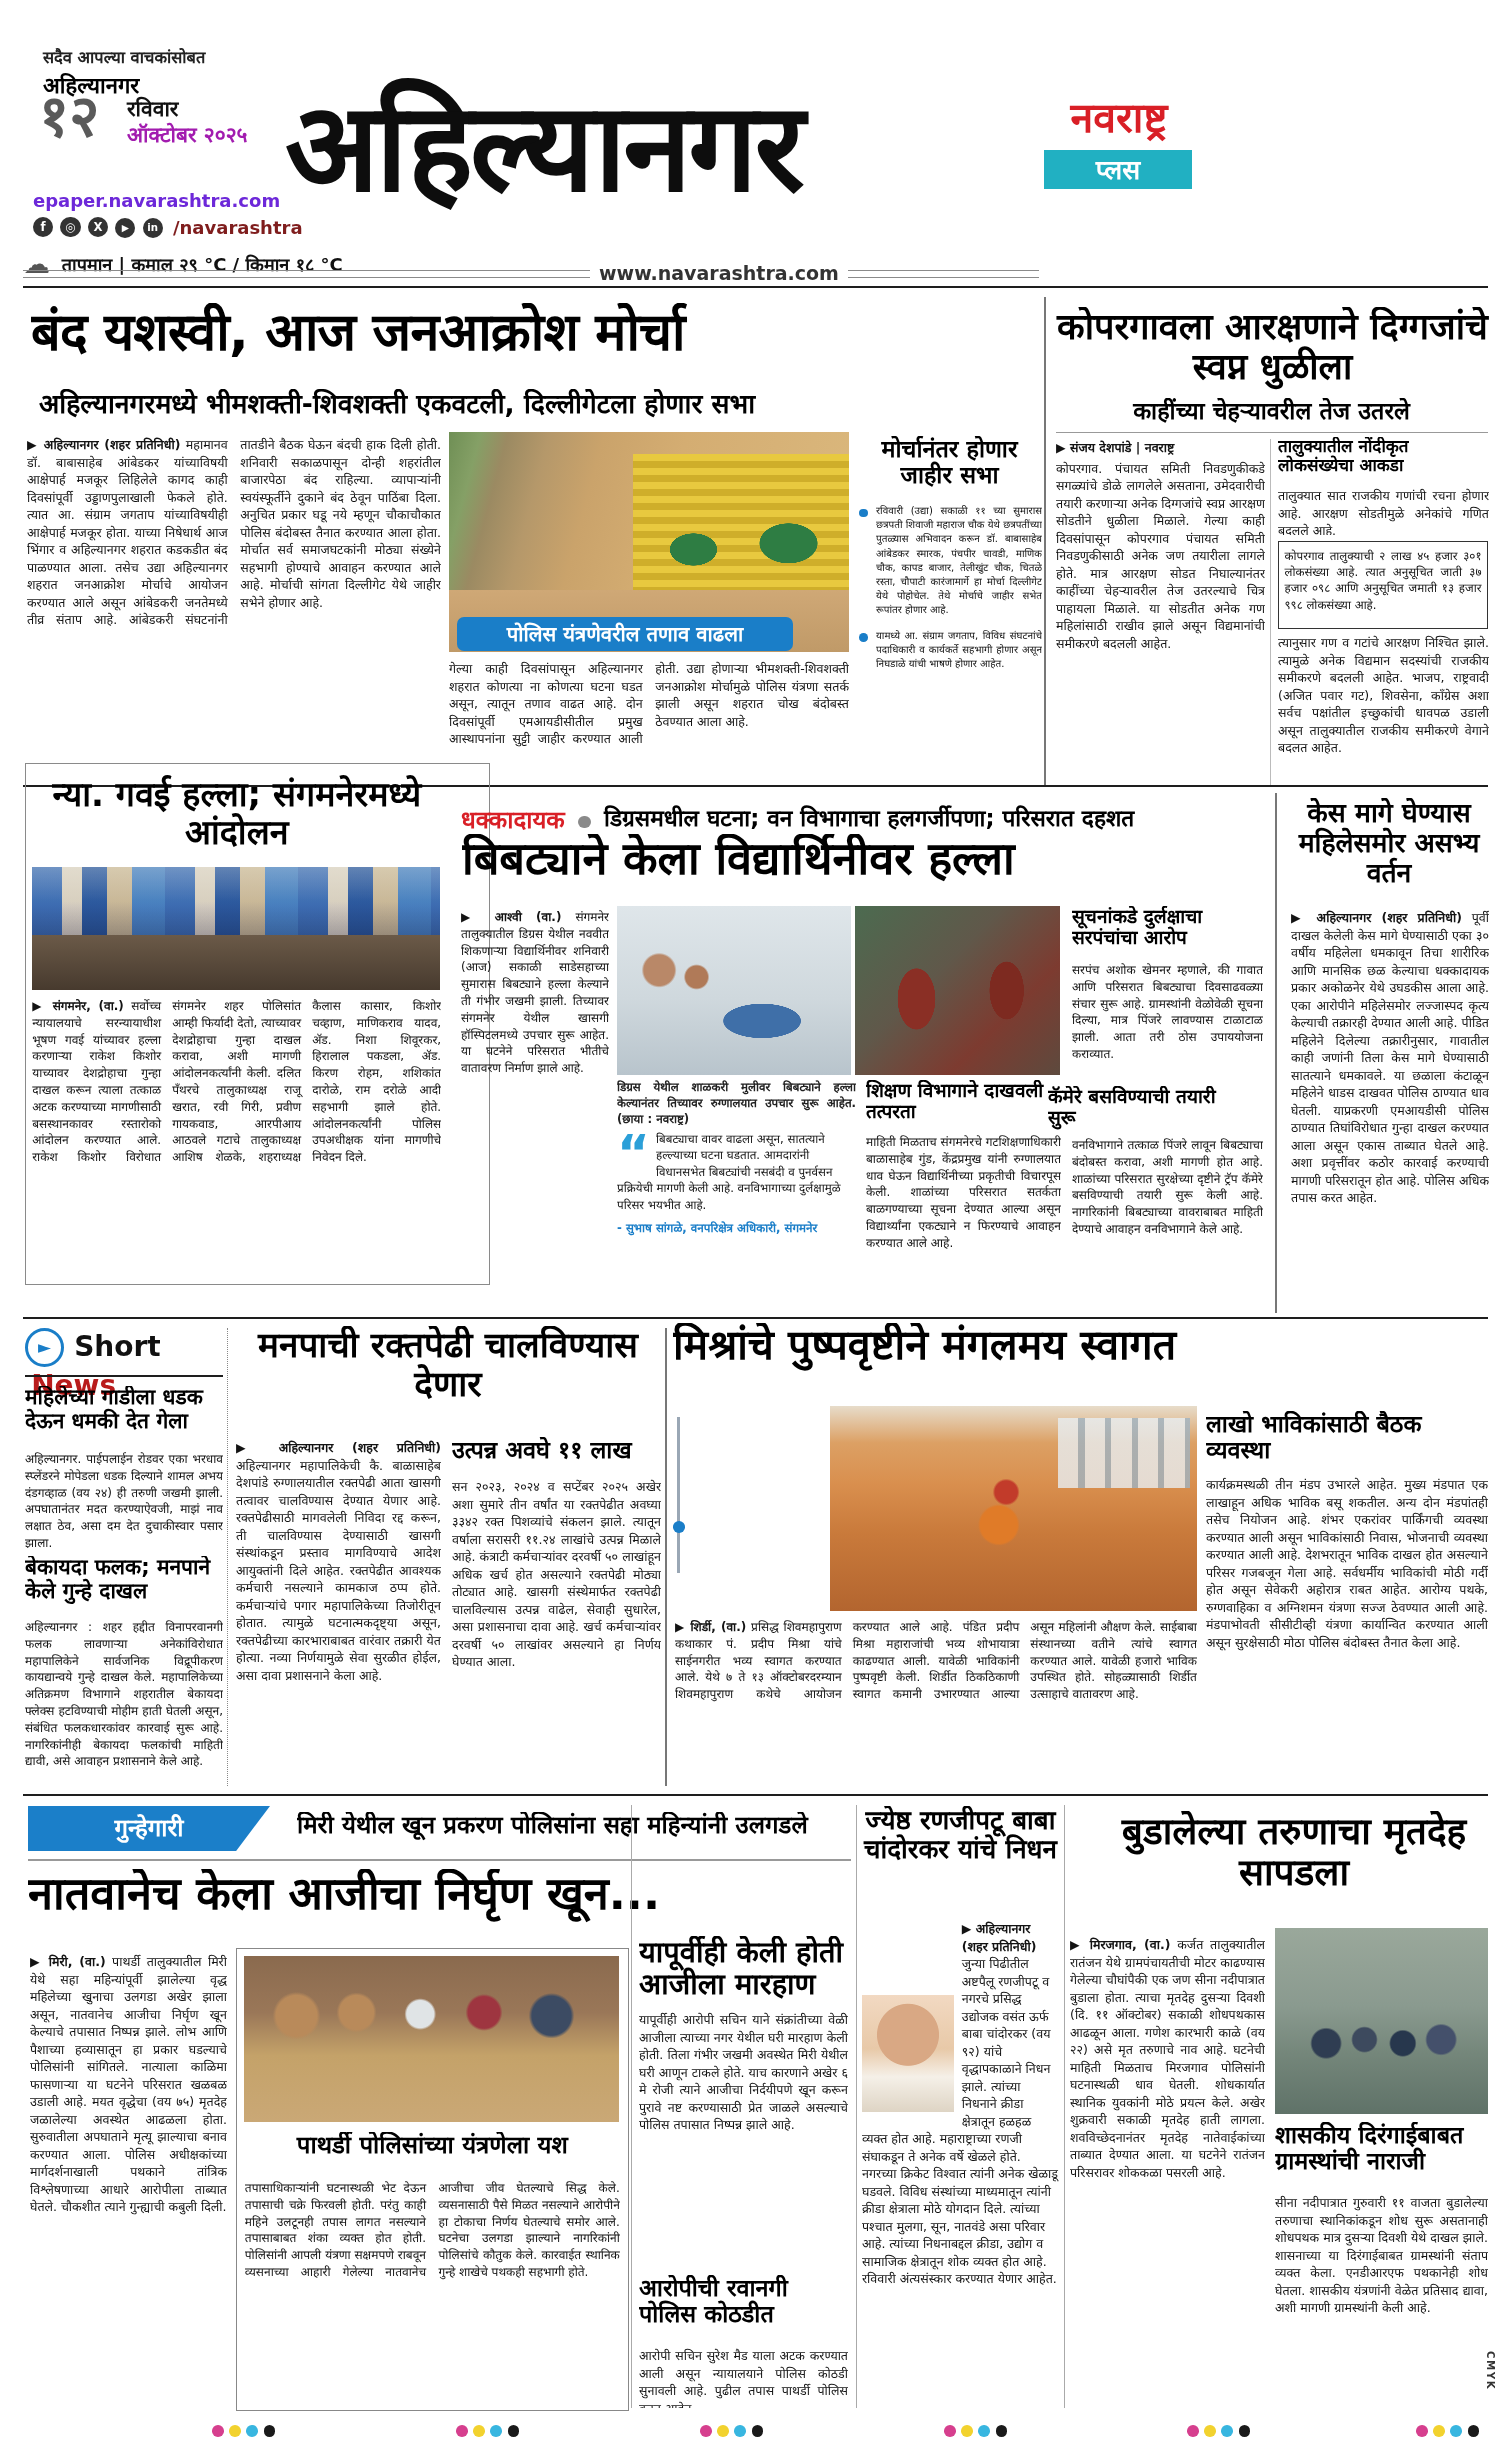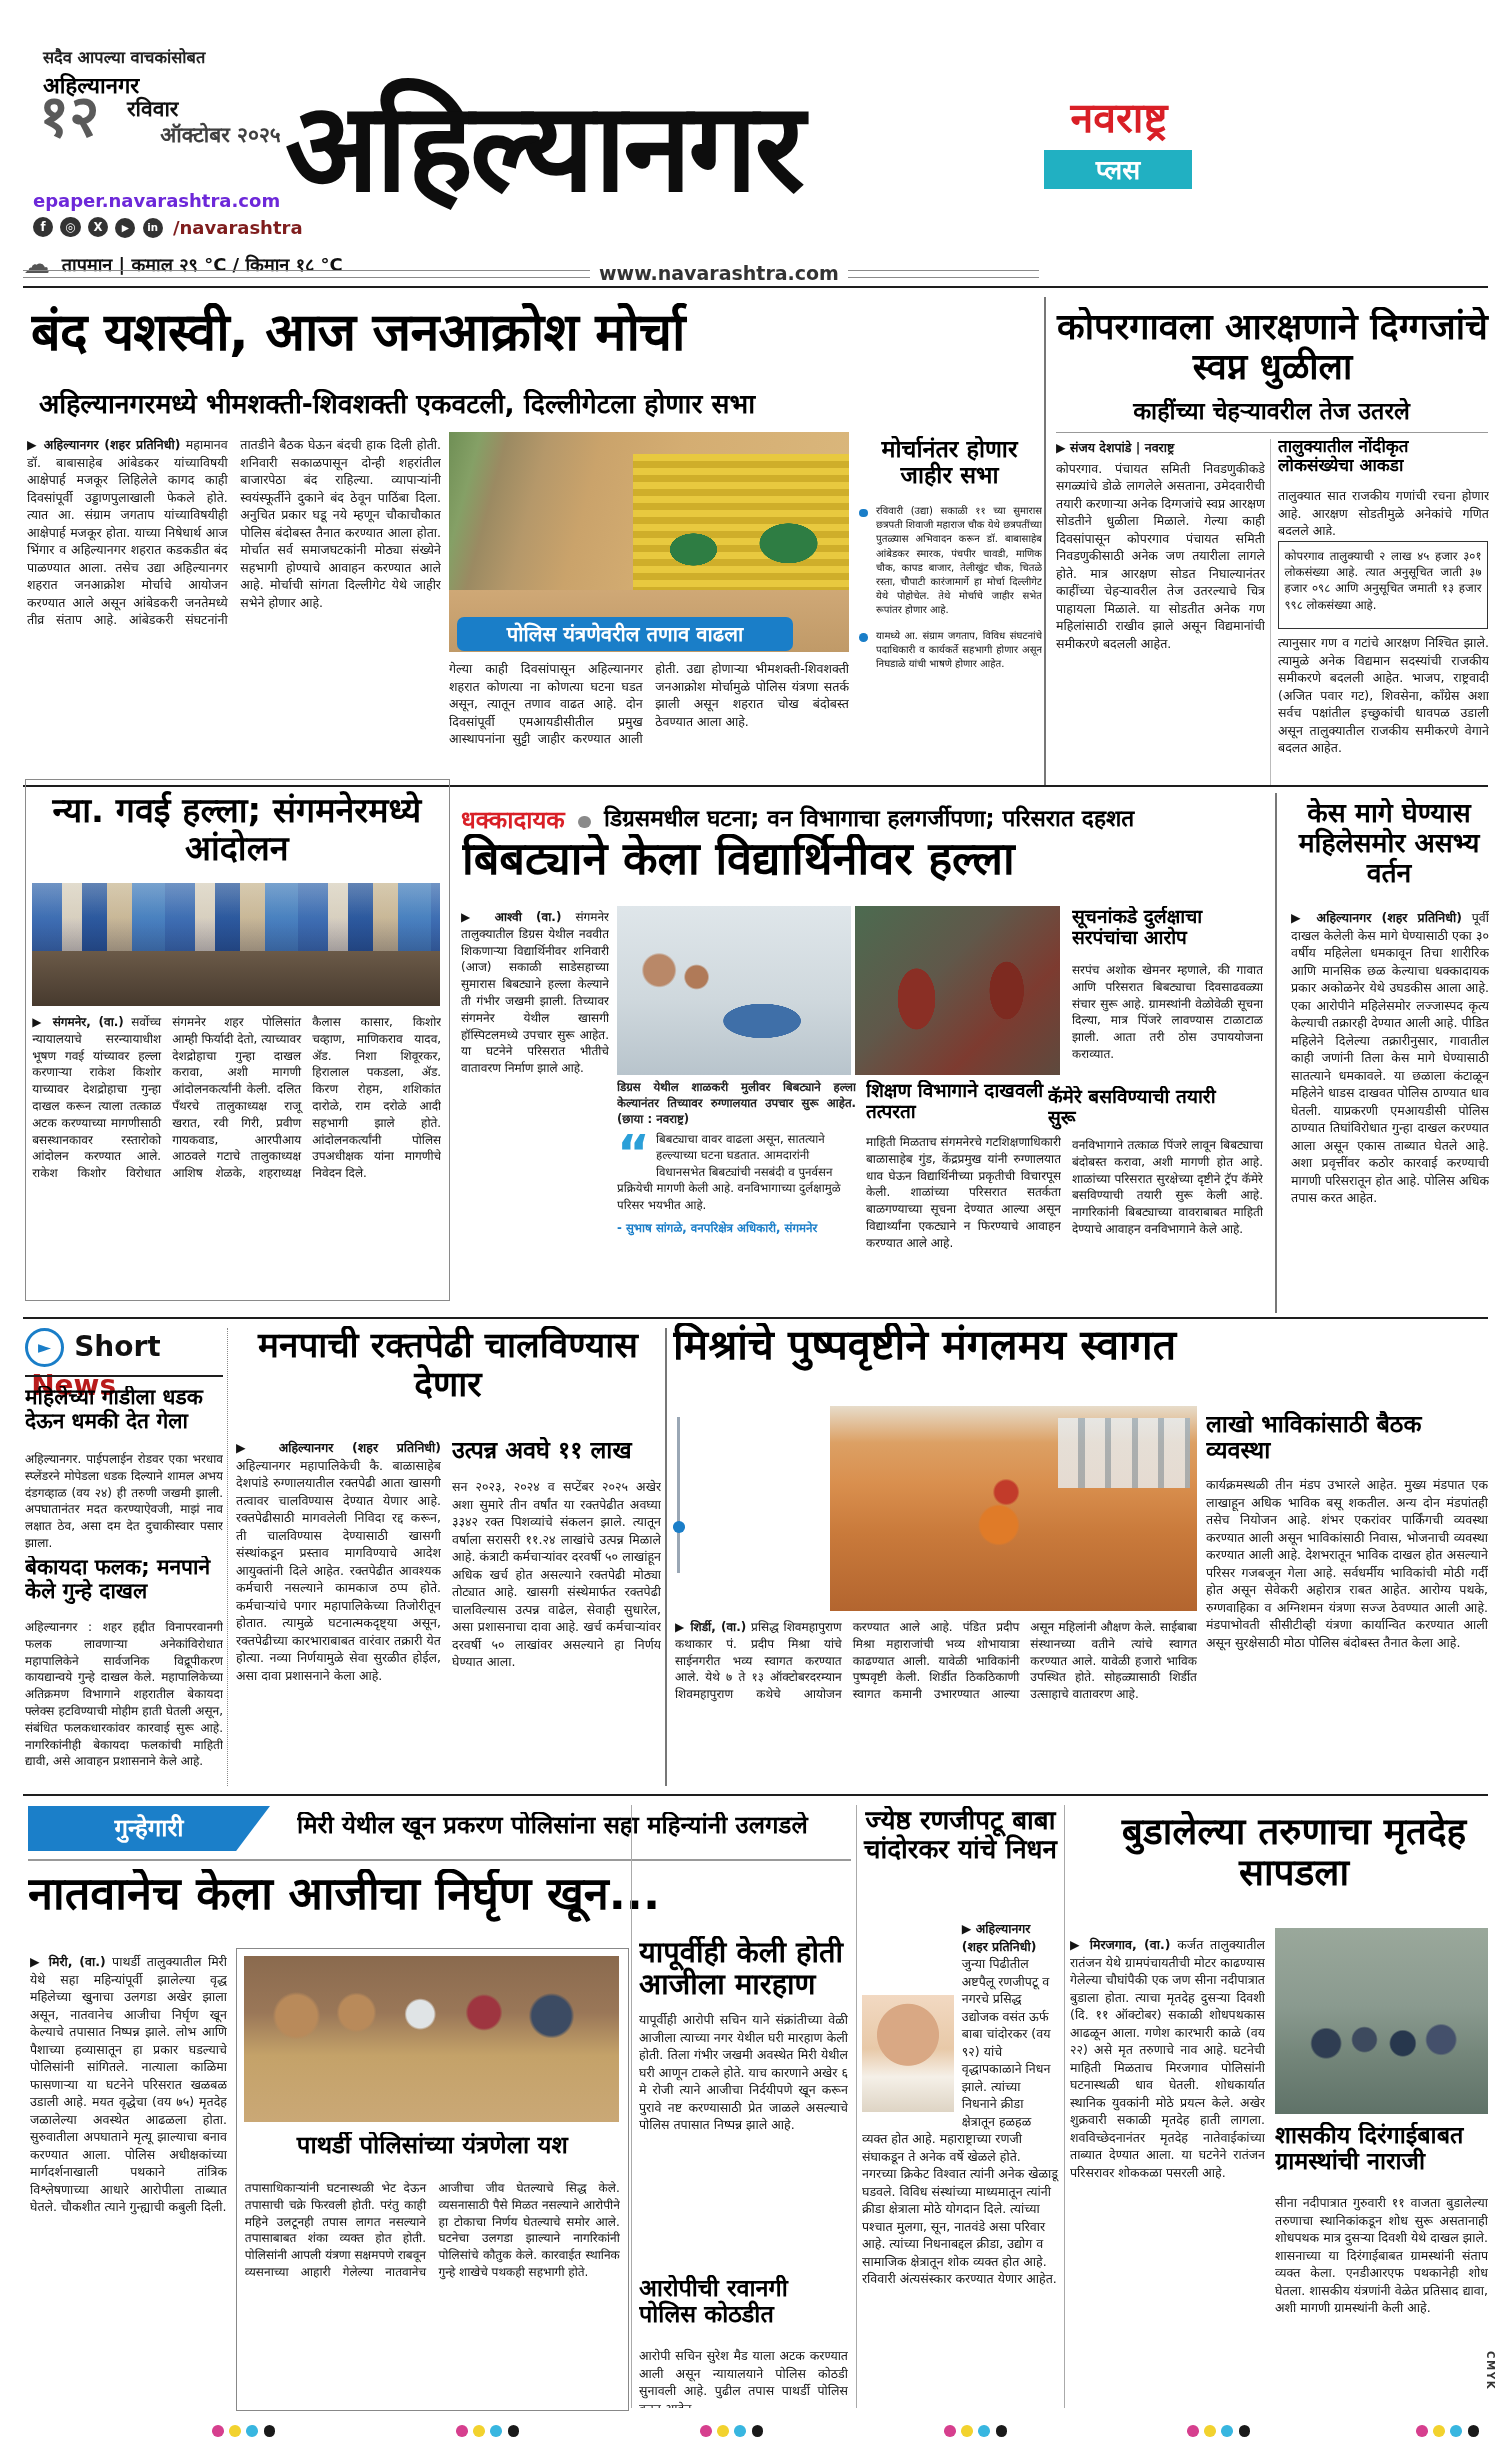--- a/index.html
+++ b/index.html
@@ -25,21 +25,21 @@
 </head>
 <body>
 
 <div class="page">
 
   <div class="abs" style="left:0;top:0;width:1500px;height:287px;">
     <div class="abs" style="left:43px;top:45px;width:250px;font-size:16.4px;font-weight:700;color:#222;">सदैव आपल्या वाचकांसोबत</div>
     <div class="abs" style="left:43px;top:69px;width:250px;font-size:22px;font-weight:900;color:#000;">अहिल्यानगर</div>
     <div class="abs" style="left:39px;top:87px;width:86px;font-size:58px;font-weight:900;color:#5a5a5a;line-height:1;">१२</div>
     <div class="abs" style="left:127px;top:94px;width:172px;font-size:21px;font-weight:800;color:#111;">रविवार</div>
-    <div class="abs" style="left:127px;top:120px;width:187px;font-size:21px;font-weight:800;color:#404040;text-align:center;">ऑक्टोबर २०२५</div>
+    <div class="abs" style="left:127px;top:120px;width:187px;font-size:21px;font-weight:800;color:#a21caf;">ऑक्टोबर २०२५</div>
     <div class="abs" style="left:33px;top:190px;width:266px;font-size:18px;font-weight:700;color:#6d28d9;cursor:pointer;">epaper.navarashtra.com</div>
     <div class="abs" style="left:33px;top:217px;width:281px;height:25px;">
       <span style="display:inline-block;width:20.3px;height:20.3px;border-radius:50%;background:#333;color:#fff;text-align:center;line-height:20.3px;font-size:11.7px;font-weight:700;margin-right:3.1px;">f</span>
       <span style="display:inline-block;width:20.3px;height:20.3px;border-radius:50%;background:#333;color:#fff;text-align:center;line-height:20.3px;font-size:11.7px;font-weight:700;margin-right:3.1px;">◎</span>
       <span style="display:inline-block;width:20.3px;height:20.3px;border-radius:50%;background:#333;color:#fff;text-align:center;line-height:20.3px;font-size:11.7px;font-weight:700;margin-right:3.1px;">X</span>
       <span style="display:inline-block;width:20.3px;height:20.3px;border-radius:50%;background:#333;color:#fff;text-align:center;line-height:20.3px;font-size:9.4px;font-weight:700;margin-right:3.1px;">▶</span>
       <span style="display:inline-block;width:20.3px;height:20.3px;border-radius:50%;background:#333;color:#fff;text-align:center;line-height:20.3px;font-size:10.2px;font-weight:700;margin-right:6.2px;">in</span>
       <span style="font-size:18px;font-weight:700;color:#7f1d1d;vertical-align:top;">/navarashtra</span>
     </div>
     <div class="abs" style="left:23.4px;top:248px;width:406px;height:34px;">
@@ -97,21 +97,21 @@
       <span class="by" style="display:block;margin-bottom:3.1px;">▶ संजय देशपांडे | नवराष्ट्र</span>
       <span>कोपरगाव. पंचायत समिती निवडणुकीकडे सगळ्यांचे डोळे लागलेले असताना, उमेदवारीची तयारी करणाऱ्या अनेक दिग्गजांचे स्वप्न आरक्षण सोडतीने धुळीला मिळाले. गेल्या काही दिवसांपासून कोपरगाव पंचायत समिती निवडणुकीसाठी अनेक जण तयारीला लागले होते. मात्र आरक्षण सोडत निघाल्यानंतर काहींच्या चेहऱ्यावरील तेज उतरल्याचे चित्र पाहायला मिळाले. या सोडतीत अनेक गण महिलांसाठी राखीव झाले असून विद्यमानांची समीकरणे बदलली आहेत.</span>
     </div>
     <div class="abs vline" style="left:1270px;top:439px;width:0.8px;height:346px;background:#bbb;"></div>
     <div class="abs hd" style="left:1278px;top:437px;width:211px;height:47px;font-size:17px;overflow:hidden;">तालुक्यातील नोंदीकृत लोकसंख्येचा आकडा</div>
     <div class="abs bt" style="left:1278px;top:487px;width:211px;height:48px;">तालुक्यात सात राजकीय गणांची रचना होणार आहे. आरक्षण सोडतीमुळे अनेकांचे गणित बदलले आहे.</div>
     <div class="abs bt" style="left:1278px;top:541px;width:197px;height:75px;border:1.6px solid #333;padding:5.5px;font-size:11.7px;overflow:hidden;">कोपरगाव तालुक्याची २ लाख ४५ हजार ३०१ लोकसंख्या आहे. त्यात अनुसूचित जाती ३७ हजार ०९८ आणि अनुसूचित जमाती १३ हजार ९९८ लोकसंख्या आहे.</div>
     <div class="abs bt" style="left:1278px;top:634px;width:211px;height:151px;">त्यानुसार गण व गटांचे आरक्षण निश्चित झाले. त्यामुळे अनेक विद्यमान सदस्यांची राजकीय समीकरणे बदलली आहेत. भाजप, राष्ट्रवादी (अजित पवार गट), शिवसेना, काँग्रेस अशा सर्वच पक्षांतील इच्छुकांची धावपळ उडाली असून तालुक्यातील राजकीय समीकरणे वेगाने बदलत आहेत.</div>
   </div>
 
-  <div class="abs" style="left:25px;top:779px;width:423px;height:520px;border:1.2px solid #8a8a8a;">
+  <div class="abs" style="left:25px;top:763px;width:423px;height:520px;border:1.2px solid #8a8a8a;padding-left:40px;">
     <div class="abs hd center" style="left:20.3px;top:11px;width:381px;height:87px;font-size:34px;overflow:hidden;">न्या. गवई हल्ला; संगमनेरमध्ये आंदोलन</div>
     <div class="abs photo" style="left:6.2px;top:103px;width:408px;height:123px;background:
            repeating-linear-gradient(90deg,#3f6fb0 0 30px,#d8d0bd 30px 50px,#2d5a9b 50px 75px,#c9b894 75px 100px,#4a82bd 100px 133px),
            linear-gradient(180deg,rgba(255,255,255,0.25),rgba(40,40,60,0.55) 70%);background-blend-mode:overlay;">
       <div class="abs" style="left:0;top:55%;width:100%;height:45%;background:linear-gradient(180deg,#6b5a48,#473a2e);"></div>
     </div>
     <div class="abs bt c3" style="left:6.2px;top:234px;width:409px;height:278px;font-size:12px;">
       <span class="by">▶ संगमनेर, (वा.)</span>
       <span>सर्वोच्च न्यायालयाचे सरन्यायाधीश भूषण गवई यांच्यावर हल्ला करणाऱ्या राकेश किशोर याच्यावर देशद्रोहाचा गुन्हा दाखल करून त्याला तत्काळ अटक करण्याच्या मागणीसाठी बसस्थानकावर रस्तारोको आंदोलन करण्यात आले. राकेश किशोर विरोधात संगमनेर शहर पोलिसांत आम्ही फिर्यादी देतो, त्याच्यावर देशद्रोहाचा गुन्हा दाखल करावा, अशी मागणी आंदोलनकर्त्यांनी केली. दलित पँथरचे तालुकाध्यक्ष राजू खरात, रवी गिरी, प्रवीण गायकवाड, आरपीआय आठवले गटाचे तालुकाध्यक्ष आशिष शेळके, शहराध्यक्ष कैलास कासार, किशोर चव्हाण, माणिकराव यादव, ॲड. निशा शिवूरकर, हिरालाल पकडला, ॲड. किरण रोहम, शशिकांत दारोळे, राम दरोळे आदी सहभागी झाले होते. आंदोलनकर्त्यांनी पोलिस उपअधीक्षक यांना मागणीचे निवेदन दिले.</span>
     </div>

